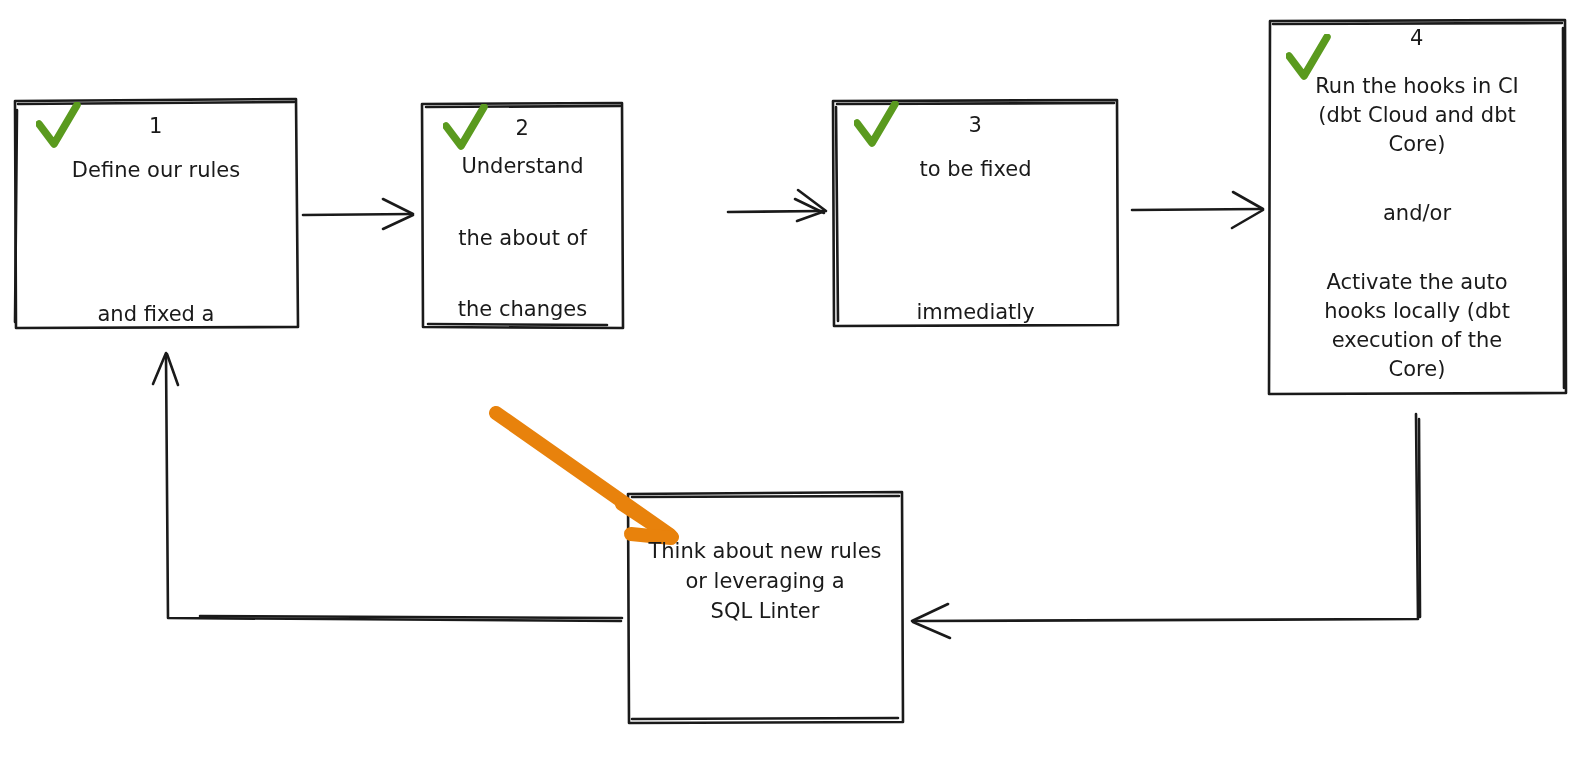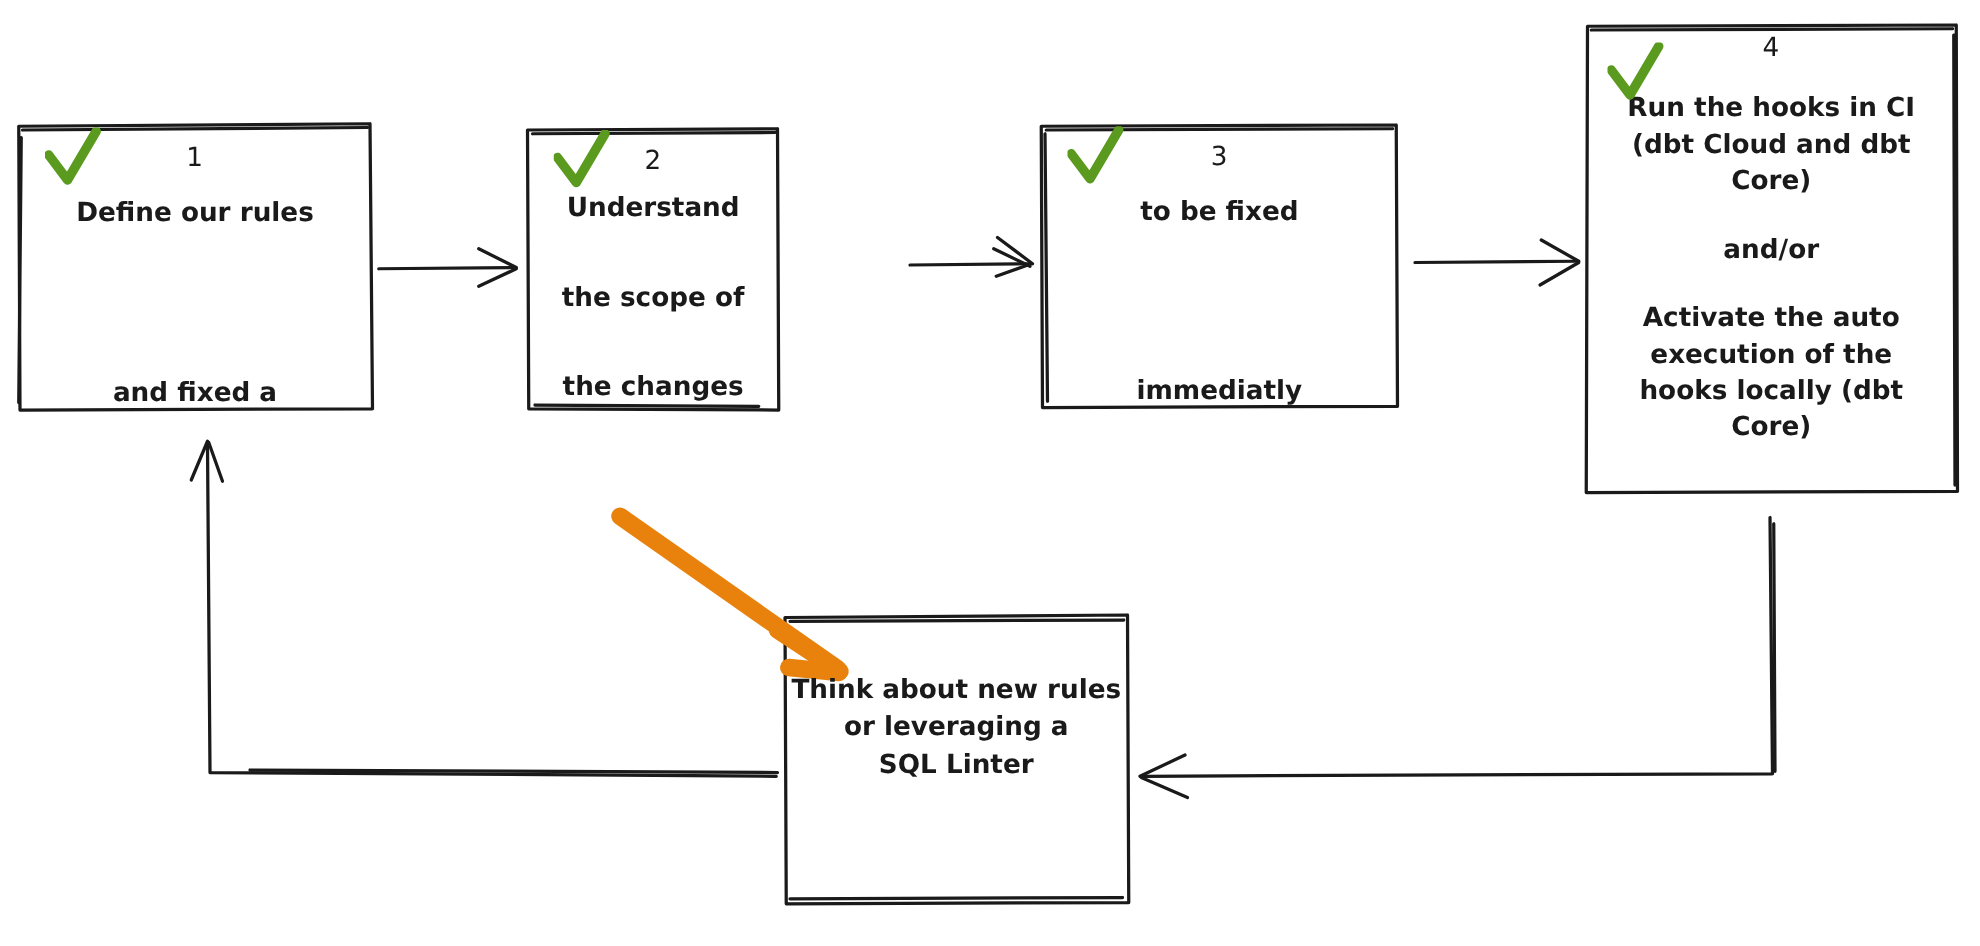--- a/index.html
+++ b/index.html
@@ -66,28 +66,27 @@
     align-items: center;
     width: 100%;
     padding: 0 8px;
     box-sizing: border-box;
   }
   .node-line {
     font-size: 21px;
     line-height: 28px;
     white-space: pre;
     color: #1a1a1a;
-    font-weight: bold;
   }
   .para {
     margin: 0;
     padding: 0;
   }
   .para + .para {
-    margin-top: 26px;
+    margin-top: 40px;
   }
   
   #node-1 { left: 14px;   top: 100px; width: 284px; height: 228px; }
   #node-2 { left: 421px;  top: 102px; width: 203px; height: 227px; }
   #node-3 { left: 832px;  top: 99px;  width: 287px; height: 227px; }
   #node-4 { left: 1268px; top: 20px;  width: 298px; height: 375px; }
   #node-5 { left: 627px;  top: 492px; width: 276px; height: 232px; }
 
   #node-2 .node-body { transform: translateY(-6px); }
   #node-4 .node-header { height: 34px; }
@@ -192,21 +191,21 @@
 
   <div class="node" id="node-2">
     <div class="node-header">
       <svg class="check-icon" viewBox="0 0 46 48">
         <path d="M3 22 L18 42 L41 3" fill="none" stroke="#5a9a1e" stroke-width="7.5" stroke-linecap="round" stroke-linejoin="round"></path>
       </svg>
       <div class="step-num">2</div>
     </div>
     <div class="node-body">
       <div class="node-line">Understand</div>
-      <div class="node-line">the scope of</div>
+      <div class="node-line">the about of</div>
       <div class="node-line">the changes</div>
     </div>
   </div>
 
   <div class="node" id="node-3">
     <div class="node-header">
       <svg class="check-icon" viewBox="0 0 46 48">
         <path d="M3 22 L18 42 L41 3" fill="none" stroke="#5a9a1e" stroke-width="7.5" stroke-linecap="round" stroke-linejoin="round"></path>
       </svg>
       <div class="step-num">3</div>
@@ -228,22 +227,22 @@
       <div class="para">
         <div class="node-line">Run the hooks in CI</div>
         <div class="node-line">(dbt Cloud and dbt</div>
         <div class="node-line">Core)</div>
       </div>
       <div class="para">
         <div class="node-line">and/or</div>
       </div>
       <div class="para">
         <div class="node-line">Activate the auto</div>
+        <div class="node-line">hooks locally (dbt</div>
         <div class="node-line">execution of the</div>
-        <div class="node-line">hooks locally (dbt</div>
         <div class="node-line">Core)</div>
       </div>
     </div>
   </div>
 
   <div class="node" id="node-5">
     <div class="node-body">
       <div class="node-line">Think about new rules</div>
       <div class="node-line">or leveraging a</div>
       <div class="node-line">SQL Linter</div>

